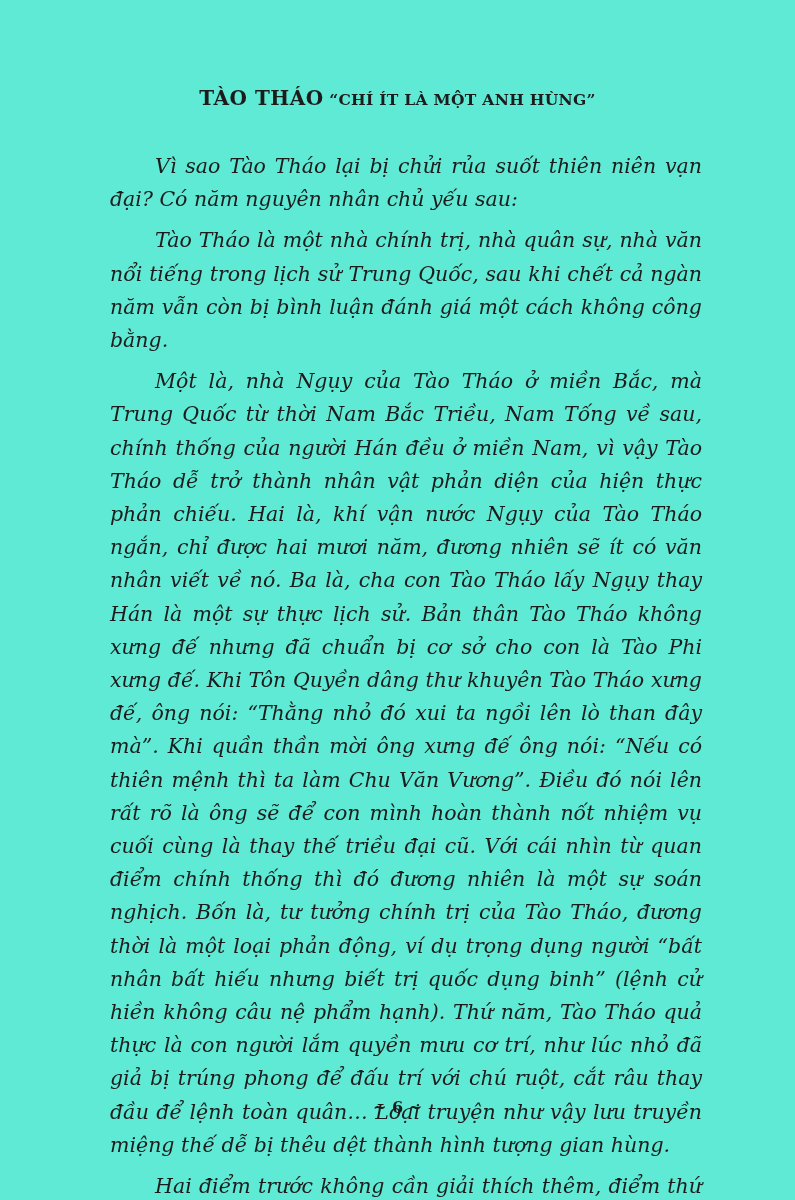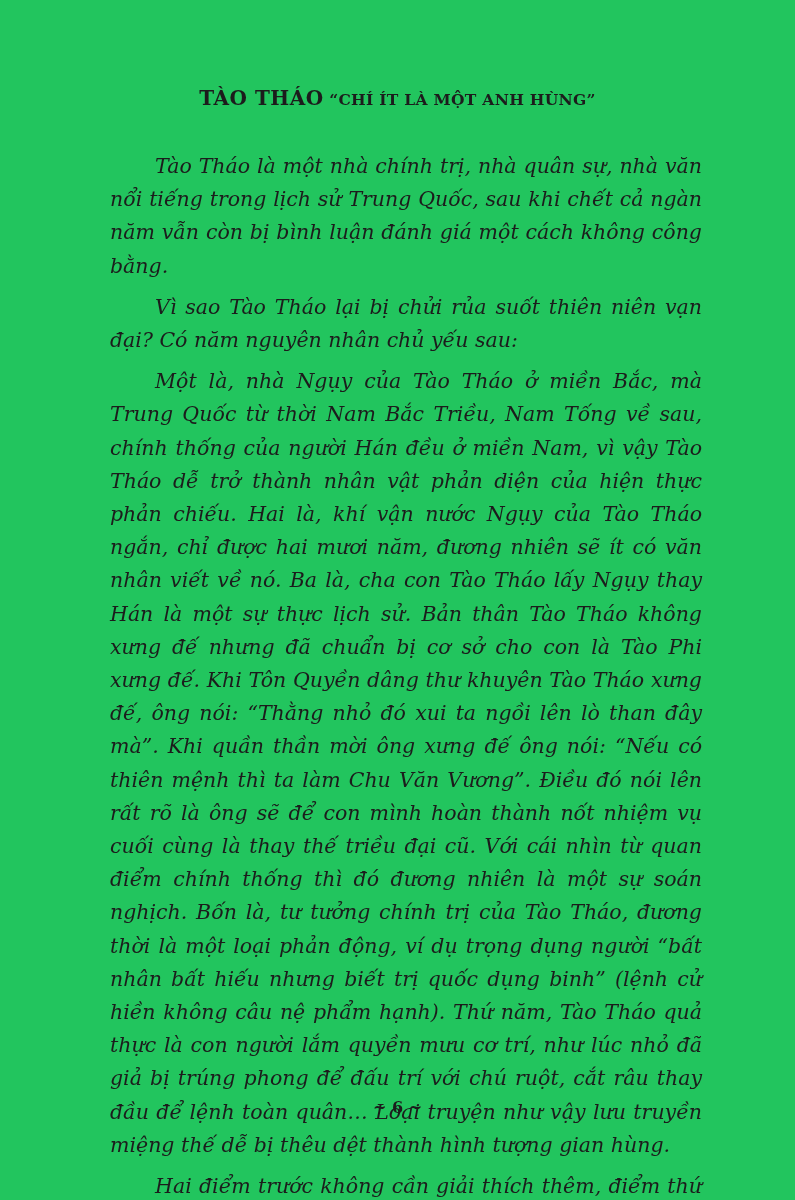--- a/index.html
+++ b/index.html
@@ -4,21 +4,21 @@
 <style>
   html, body {
     margin: 0;
     padding: 0;
     background: #ffffff;
   }
   .page {
     position: relative;
     width: 795px;
     height: 1200px;
-    background: #22c55e;
+    background: #5eead4;
     font-family: "DejaVu Serif", "Liberation Serif", serif;
     color: #1c1c1c;
     overflow: hidden;
   }
   .running-head {
     position: absolute;
     top: 86px;
     left: 0;
     width: 100%;
     text-align: center;
@@ -64,22 +64,22 @@
 <body>
 
 <div class="page">
 
   <div class="running-head">
     <span class="title-main">TÀO THÁO</span>
     <span class="title-sub">“CHÍ ÍT LÀ MỘT ANH HÙNG”</span>
   </div>
 
   <div class="page-body">
+    <p>Vì sao Tào Tháo lại bị chửi rủa suốt thiên niên vạn đại? Có năm nguyên nhân chủ yếu sau:</p>
     <p>Tào Tháo là một nhà chính trị, nhà quân sự, nhà văn nổi tiếng trong lịch sử Trung Quốc, sau khi chết cả ngàn năm vẫn còn bị bình luận đánh giá một cách không công bằng.</p>
-    <p>Vì sao Tào Tháo lại bị chửi rủa suốt thiên niên vạn đại? Có năm nguyên nhân chủ yếu sau:</p>
     <p>Một là, nhà Ngụy của Tào Tháo ở miền Bắc, mà Trung Quốc từ thời Nam Bắc Triều, Nam Tống về sau, chính thống của người Hán đều ở miền Nam, vì vậy Tào Tháo dễ trở thành nhân vật phản diện của hiện thực phản chiếu. Hai là, khí vận nước Ngụy của Tào Tháo ngắn, chỉ được hai mươi năm, đương nhiên sẽ ít có văn nhân viết về nó. Ba là, cha con Tào Tháo lấy Ngụy thay Hán là một sự thực lịch sử. Bản thân Tào Tháo không xưng đế nhưng đã chuẩn bị cơ sở cho con là Tào Phi xưng đế. Khi Tôn Quyền dâng thư khuyên Tào Tháo xưng đế, ông nói: “Thằng nhỏ đó xui ta ngồi lên lò than đây mà”. Khi quần thần mời ông xưng đế ông nói: “Nếu có thiên mệnh thì ta làm Chu Văn Vương”. Điều đó nói lên rất rõ là ông sẽ để con mình hoàn thành nốt nhiệm vụ cuối cùng là thay thế triều đại cũ. Với cái nhìn từ quan điểm chính thống thì đó đương nhiên là một sự soán nghịch. Bốn là, tư tưởng chính trị của Tào Tháo, đương thời là một loại phản động, ví dụ trọng dụng người “bất nhân bất hiếu nhưng biết trị quốc dụng binh” (lệnh cử hiền không câu nệ phẩm hạnh). Thứ năm, Tào Tháo quả thực là con người lắm quyền mưu cơ trí, như lúc nhỏ đã giả bị trúng phong để đấu trí với chú ruột, cắt râu thay đầu để lệnh toàn quân… Loại truyện như vậy lưu truyền miệng thế dễ bị thêu dệt thành hình tượng gian hùng.</p>
     <p>Hai điểm trước không cần giải thích thêm, điểm thứ ba lấy Ngụy thay Hán, với con mắt người thời nay mà xét khí số nhà Hán đã tận, vương triều khác mạnh lên sẽ thay thế, đó là con đường chính đáng để đổi mới lịch sử, có gì không nên? Ngược lại nếu cha con Tào Tháo không</p>
   </div>
 
   <div class="page-footer">
     <span>~ 6 ~</span>
   </div>
 
 </div>
 

